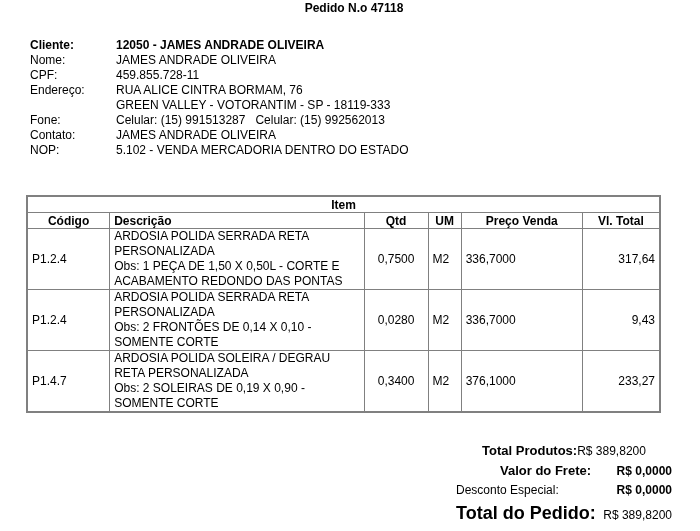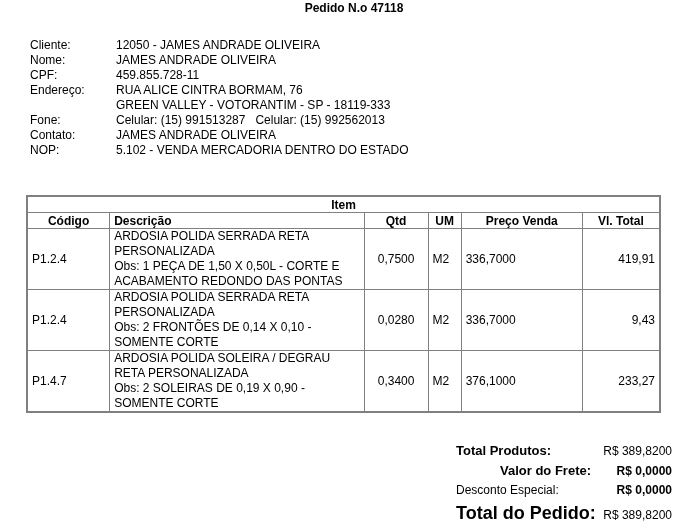--- a/index.html
+++ b/index.html
@@ -2,35 +2,35 @@
 <html><head>
 <meta charset="utf-8">
 <style>
   html, body { margin:0; padding:0; background:#ffffff; }
   body { width:700px; height:531px; position:relative; overflow:hidden; font-family:"Liberation Sans", sans-serif; color:#000; font-size:12px; }
   .title { position:absolute; left:0; top:1px; width:708px; text-align:center; font-weight:bold; font-size:12px; }
   .info { position:absolute; left:30px; top:38px; }
   .info-row { display:flex; height:15px; line-height:15px; font-size:12px; }
   .info-label { width:86px; }
   .info-value { white-space:nowrap; }
-  .bold { font-weight:normal;align-items:center; }
+  .bold { font-weight:bold;align-items:center; }
   table.items { position:absolute; left:26px; top:195px; width:635px; border-collapse:collapse; border:2px solid #808080; font-size:12px; }
   table.items td, table.items th { border:1px solid #808080; padding:0 4px; }
   table.items th { font-weight:bold; height:15px; line-height:14px; }
   th.item-head { text-align:center; }
   td.code { width:73px; }
   td.desc { width:245px; line-height:15px; padding-top:0; padding-bottom:1px; vertical-align:top;margin-left:8px; }
   td.qtd { width:55px; text-align:center; }
   td.um { width:24px; }
   td.price { width:112px; text-align:left; padding-right:6px; }
   td.total { width:68px; text-align:right; padding-right:6px; }
   tr.row td { height:60px; }
   .totals { position:absolute; left:456px; top:443px; width:216px; }
   .trow { display:flex; justify-content:space-between; align-items:baseline; }
-  .t1 { height:20px; font-size:12px; }
+  .t1 { height:20px; font-size:12px;justify-content:center; }
   .t1 .lbl { font-weight:bold; font-size:13px; }
   .t2 { height:20px; }
   .t2 .lbl { font-weight:bold; font-size:13px;margin-left:44px; }
   .t2 .val { font-weight:bold; }
   .t3 { height:20px; }
   .t3 .val { font-weight:bold; }
   .t4 .lbl { font-weight:bold; font-size:18px; }
   .t4 .val { font-size:12px; }
 </style>
 </head>
@@ -88,21 +88,21 @@
   </tr>
   <tr class="row">
     <td class="code">P1.2.4</td>
     <td class="desc">
       <div>ARDOSIA POLIDA SERRADA RETA PERSONALIZADA</div>
       <div>Obs: 1 PEÇA DE 1,50 X 0,50L - CORTE E ACABAMENTO REDONDO DAS PONTAS</div>
     </td>
     <td class="qtd">0,7500</td>
     <td class="um">M2</td>
     <td class="price">336,7000</td>
-    <td class="total">419,91</td>
+    <td class="total">317,64</td>
   </tr>
   <tr class="row">
     <td class="code">P1.2.4</td>
     <td class="desc">
       <div>ARDOSIA POLIDA SERRADA RETA PERSONALIZADA</div>
       <div>Obs: 2 FRONTÕES DE 0,14 X 0,10 - SOMENTE CORTE</div>
     </td>
     <td class="qtd">0,0280</td>
     <td class="um">M2</td>
     <td class="price">336,7000</td>

